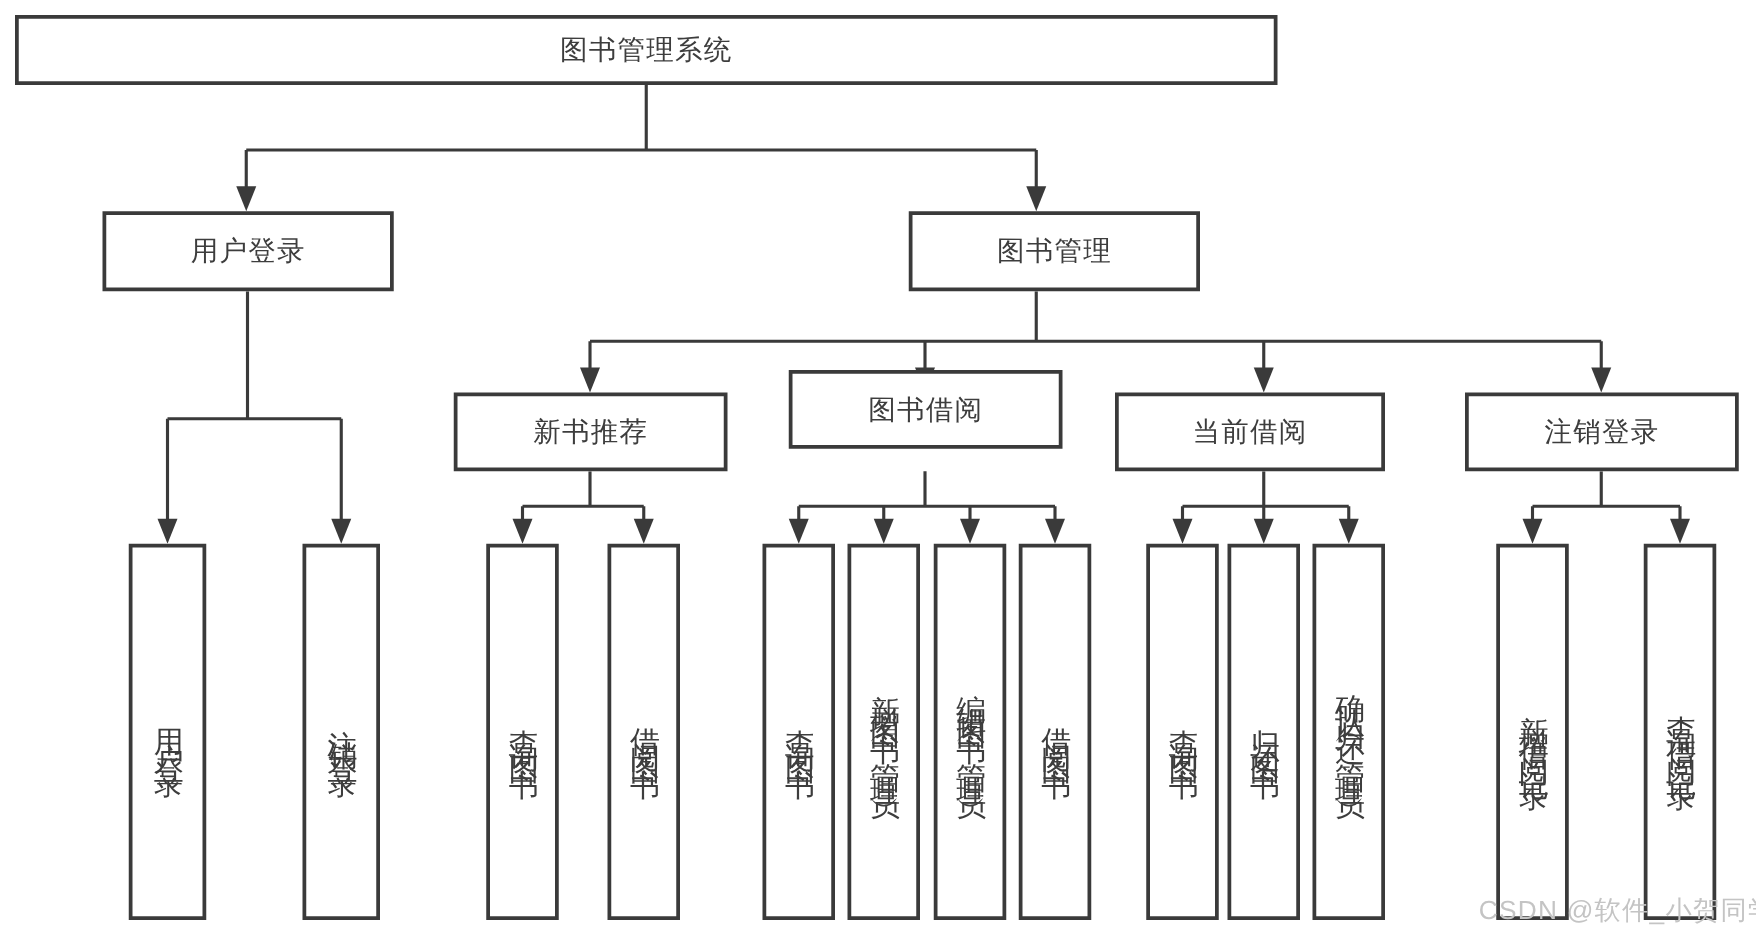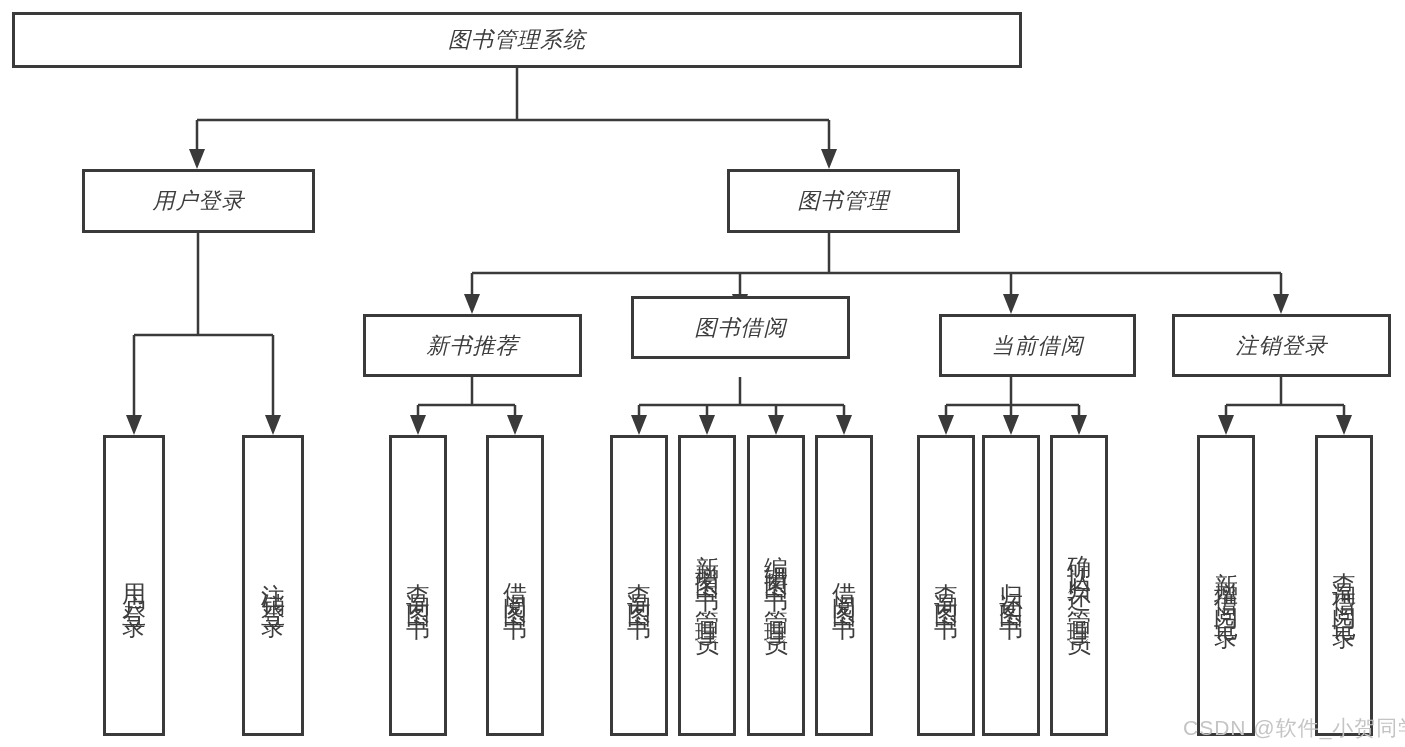--- a/index.html
+++ b/index.html
@@ -28,21 +28,20 @@
     position: absolute;
     border: 3px solid var(--line);
     background: var(--box-fill);
     display: flex;
     align-items: center;
     justify-content: center;
     color: var(--text);
     font-size: 22px;
     letter-spacing: 1px;
     z-index: 2;
-    font-style: italic;
   }
   .leaf {
     position: absolute;
     border: 3px solid var(--line);
     background: var(--box-fill);
     display: flex;
     align-items: center;
     justify-content: center;
     z-index: 2;
   }
@@ -54,21 +53,21 @@
     line-height: 1;
     letter-spacing: 11px;
     color: var(--text);
   }
   
   .n-root   { left: 12px;  top: 12px;  width: 1010px; height: 56px; }
   .n-login  { left: 82px;  top: 169px; width: 233px;  height: 64px; }
   .n-mgmt   { left: 727px; top: 169px; width: 233px;  height: 64px; }
   .n-rec    { left: 363px;  top: 314px; width: 219px; height: 63px; justify-content: center; }
   .n-borrow { left: 631px;  top: 296px; width: 219px; height: 63px; }
-  .n-cur    { left: 939px;  top: 314px; width: 197px; height: 63px; }
+  .n-cur    { left: 892px;  top: 314px; width: 216px; height: 63px; }
   .n-hist   { left: 1172px; top: 314px; width: 219px; height: 63px; }
   
   .lf { top: 435px; height: 301px; width: 58px; }
   .lf-wide { width: 62px; }
   .l-ulogin  { left: 103px; }
   .l-ulogout { left: 242px; }
   .l-rq { left: 389px; }
   .l-rb { left: 486px; }
   .l-bq { left: 610px; }
   .l-ba { left: 678px; }

